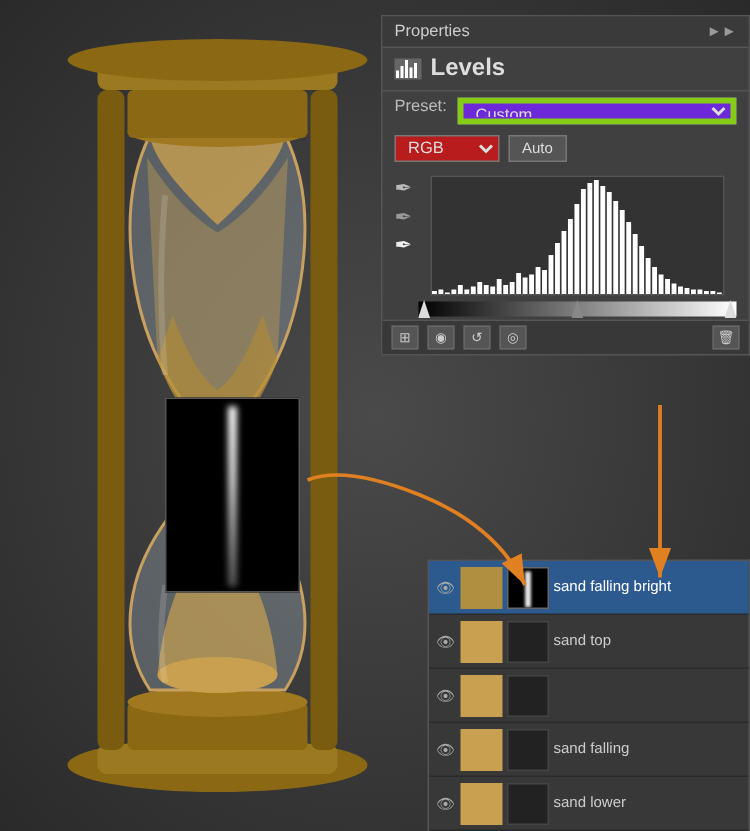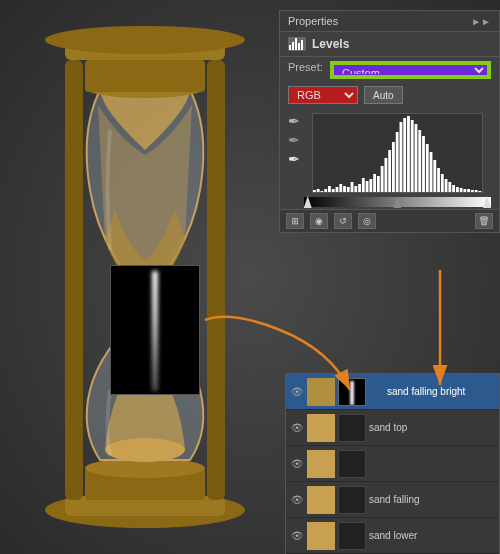--- a/index.html
+++ b/index.html
@@ -66,21 +66,21 @@
       height: 120px;
       background: linear-gradient(to bottom, #fff 0%, rgba(255,255,255,0.8) 40%, rgba(255,255,255,0.3) 100%);
       filter: blur(2px);
     }
 
     
     .properties-panel {
       position: absolute;
       top: 10px;
       right: 0;
-      width: 221px;
+      width: 246px;
       background: #404040;
       border: 1px solid #555;
       z-index: 5;
     }
     .properties-header {
       background: #3a3a3a;
       padding: 4px 8px;
       display: flex;
       align-items: center;
       justify-content: space-between;
@@ -114,21 +114,21 @@
       align-items: flex-end;
       height: 100%;
       gap: 1px;
       padding: 1px;
     }
     .levels-icon-bar {
       background: #fff;
       width: 2px;
     }
     .levels-label {
-      font-size: 12px;
+      font-size: 16px;
       color: #ddd;
       font-weight: bold;
     }
 
     
     .preset-row {
       display: flex;
       padding: 4px 8px;
       gap: 6px;
     }
@@ -264,21 +264,20 @@
     }
     .layer-name {
       font-size: 10px;
       color: #ccc;
       flex: 1;
       white-space: nowrap;
       overflow: hidden;
     }
     .layer-row.active .layer-name {
       color: #fff;
-      margin-left: 18px;
     }
 
     
     .arrows-canvas {
       position: absolute;
       top: 0;
       left: 0;
       width: 500px;
       height: 554px;
       pointer-events: none;

